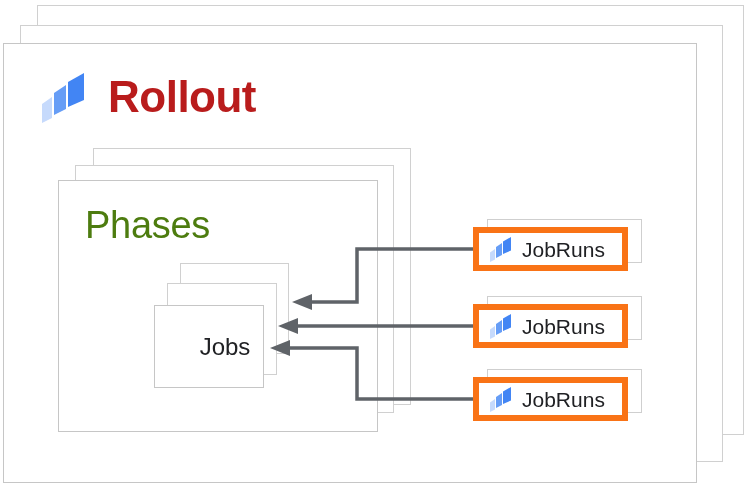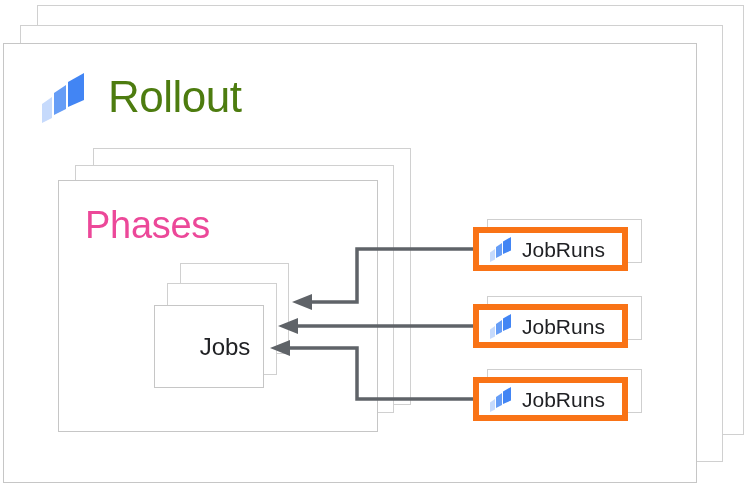--- a/index.html
+++ b/index.html
@@ -39,38 +39,39 @@
     position: absolute;
     left: 40px;
     top: 68px;
     display: flex;
     align-items: center;
     z-index: 10;
     height: 58px;
   }
   .rollout-title-text {
     font-size: 44px;
-    color: #4d7c0f;
+    color: #b91c1c;
     letter-spacing: -0.5px;
     margin-left: 20px;
     line-height: 1;
     white-space: nowrap;
+    font-weight: bold;
   }
 
   
   .phases-back3 { left: 93px; top: 148px; width: 318px; height: 257px; z-index: 4; }
   .phases-back2 { left: 75px; top: 165px; width: 319px; height: 248px; z-index: 5; }
   .phases-front { left: 58px; top: 180px; width: 320px; height: 252px; z-index: 6; }
 
   .phases-title {
     position: absolute;
     left: 85px;
     top: 203px;
     font-size: 38px;
-    color: #ec4899;
+    color: #4d7c0f;
     letter-spacing: -0.3px;
     line-height: 1.2;
     z-index: 10;
     white-space: nowrap;
   }
 
   
   .jobs-back3 { left: 180px; top: 263px; width: 109px; height: 91px;  z-index: 7; }
   .jobs-back2 { left: 167px; top: 283px; width: 110px; height: 92px;  z-index: 8; }
   .jobs-front { left: 154px; top: 305px; width: 110px; height: 83px;  z-index: 9; }

